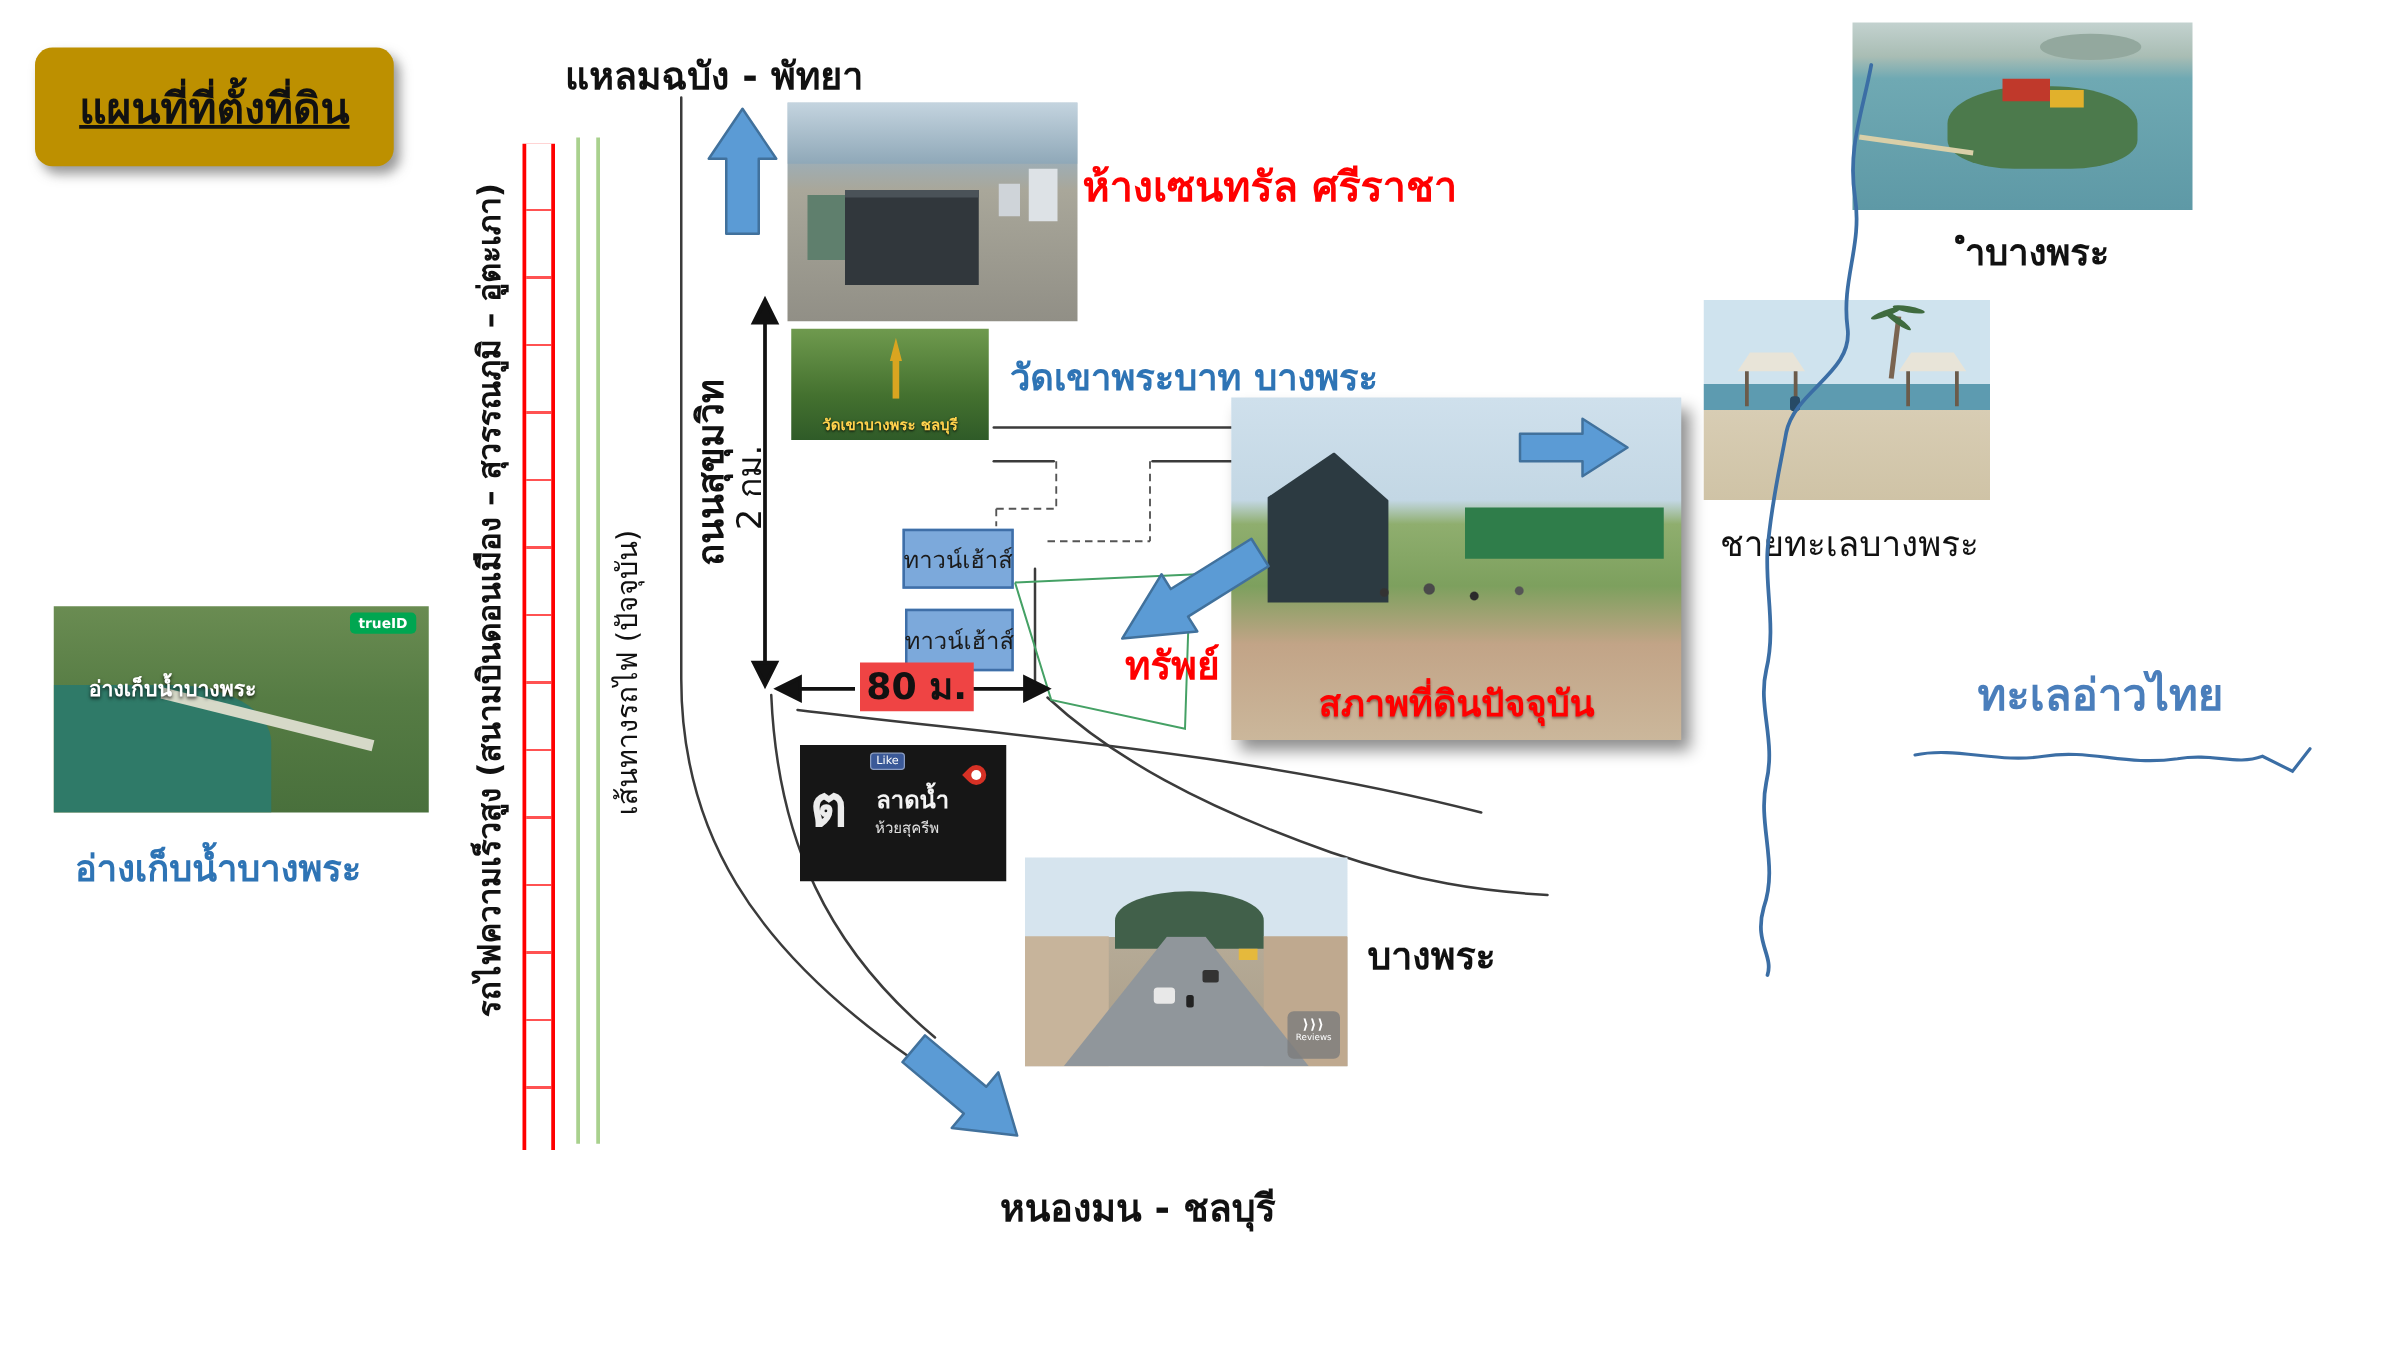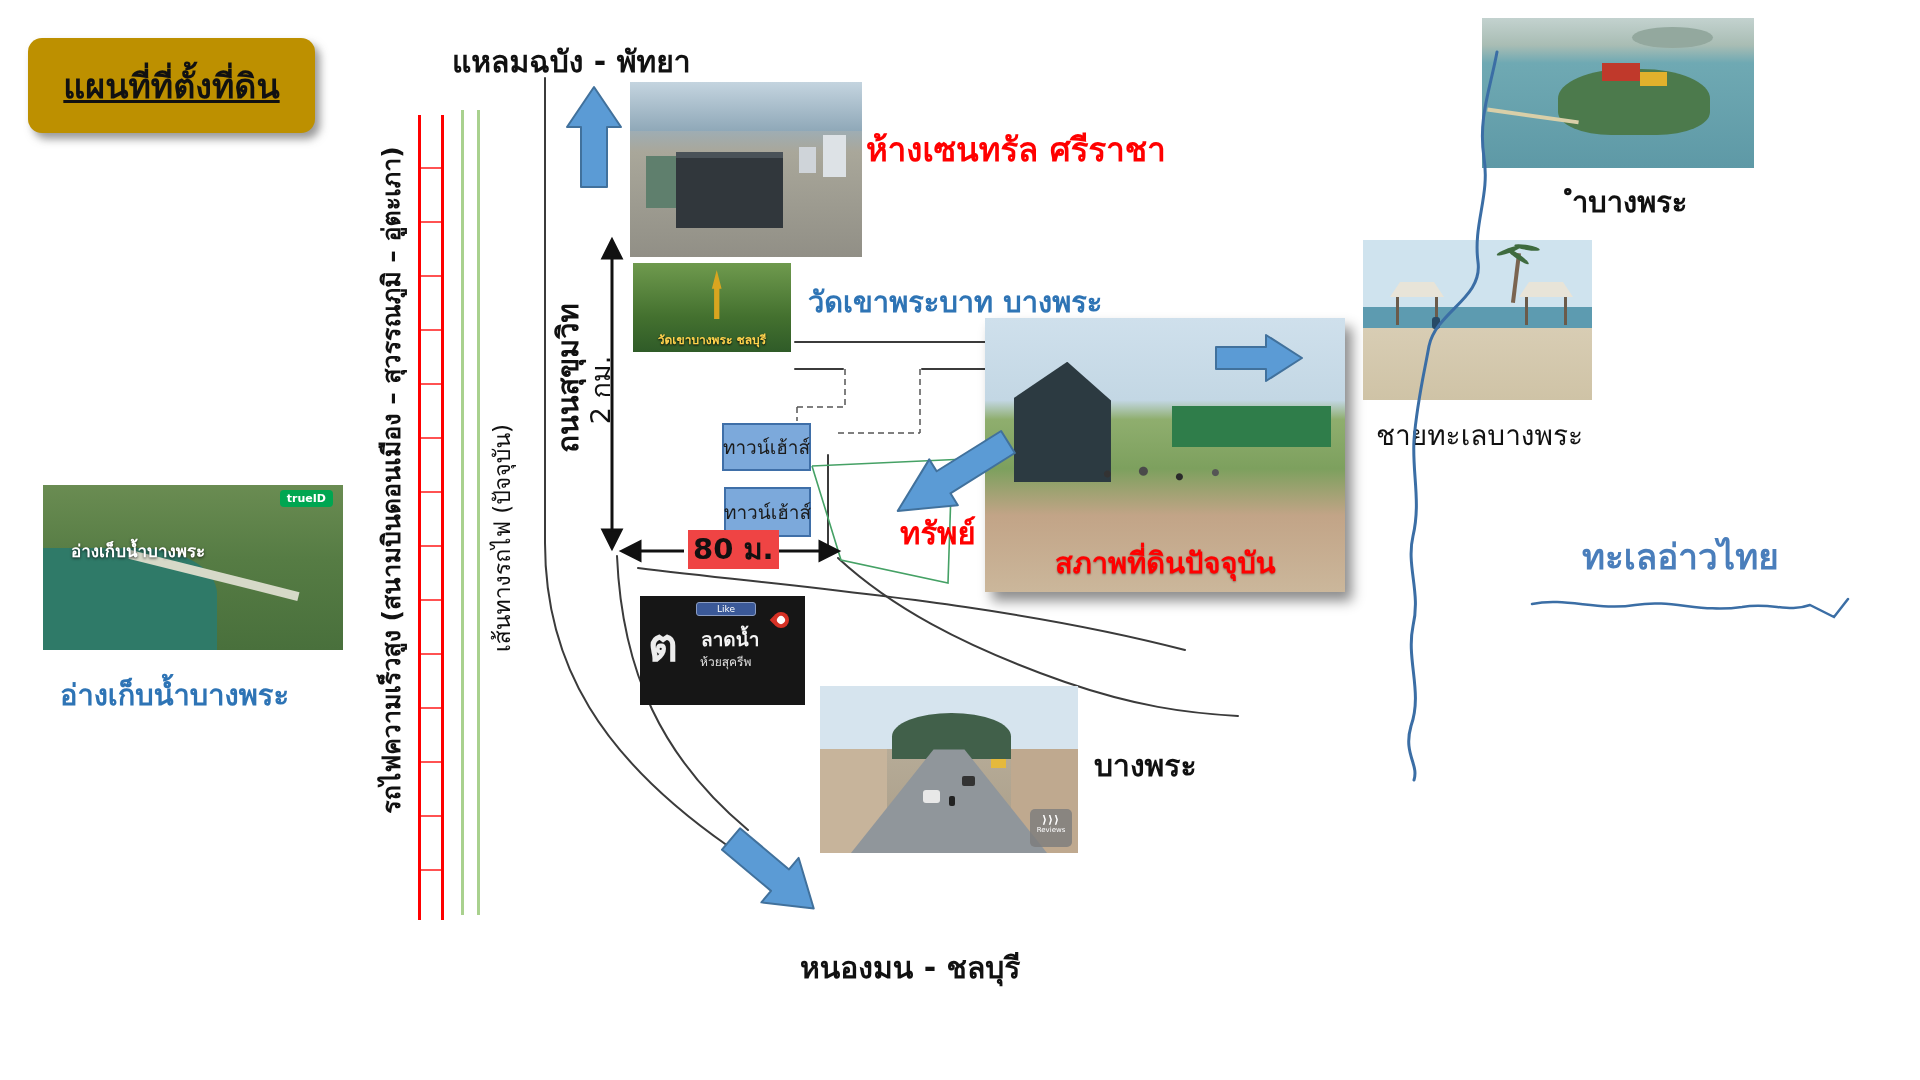--- a/index.html
+++ b/index.html
@@ -61,21 +61,21 @@
   #resv{left:43px;top:485px;width:300px;height:165px;background:linear-gradient(180deg,#6a8c52 0%,#567c44 45%,#49703c 100%);}
   #resv .water{left:0;bottom:0;width:58%;height:62%;background:#2f7a68;border-radius:0 45% 0 0;}
   #resv .dam{left:28%;top:52%;width:58%;height:9px;background:#d6d9c8;transform:rotate(14deg);}
   #resv .badge{right:10px;top:5px;background:#00A651;color:#fff;font-size:11px;font-weight:700;padding:2px 7px;border-radius:4px;}
   #resv .otitle{left:28px;top:52px;font-size:17px;font-weight:700;color:#fff;text-shadow:0 1px 3px rgba(0,0,0,.8);}
   
   #market{left:640px;top:596px;width:165px;height:109px;background:#161616;}
   #market .big{left:8px;top:12px;font-size:46px;font-weight:700;color:#ececec;}
   #market .l1{left:61px;top:28px;font-size:19px;font-weight:700;color:#f4f4f4;}
   #market .l2{left:60px;top:56px;font-size:12px;color:#e0e0e0;}
-  #market .like{left:56px;top:6px;background:#3b5998;color:#fff;font-size:9px;padding:1px 20px;border-radius:3px;border:1px solid #8b9dc3;}
+  #market .like{left:56px;top:6px;background:#3b5998;color:#fff;font-size:9px;padding:1px 4px;border-radius:3px;border:1px solid #8b9dc3;}
   #market .pin{right:16px;top:16px;width:16px;height:16px;background:#d63125;border-radius:50% 50% 50% 0;transform:rotate(45deg);}
   #market .pin i{left:4px;top:4px;width:8px;height:8px;background:#fff;border-radius:50%;display:block;position:absolute;}
   
   #street{left:820px;top:686px;width:258px;height:167px;background:linear-gradient(180deg,#d6e4ee 0%,#d6e4ee 38%,#b6ab97 38%,#a99d88 100%);}
   #street .hill{left:28%;top:16%;width:46%;height:28%;background:#41604a;border-radius:50% 50% 0 0;}
   #street .road{left:0;top:38%;width:100%;height:62%;background:#90969b;clip-path:polygon(44% 0,56% 0,88% 100%,12% 100%);}
   #street .shopL{left:0;top:38%;width:26%;height:62%;background:#c7b49b;}
   #street .shopR{right:0;top:38%;width:26%;height:62%;background:#bfa98f;}
   #street .car1{left:40%;top:62%;width:17px;height:13px;background:#e8e8e8;border-radius:3px;}
   #street .car2{left:55%;top:54%;width:13px;height:10px;background:#333;border-radius:2px;}

